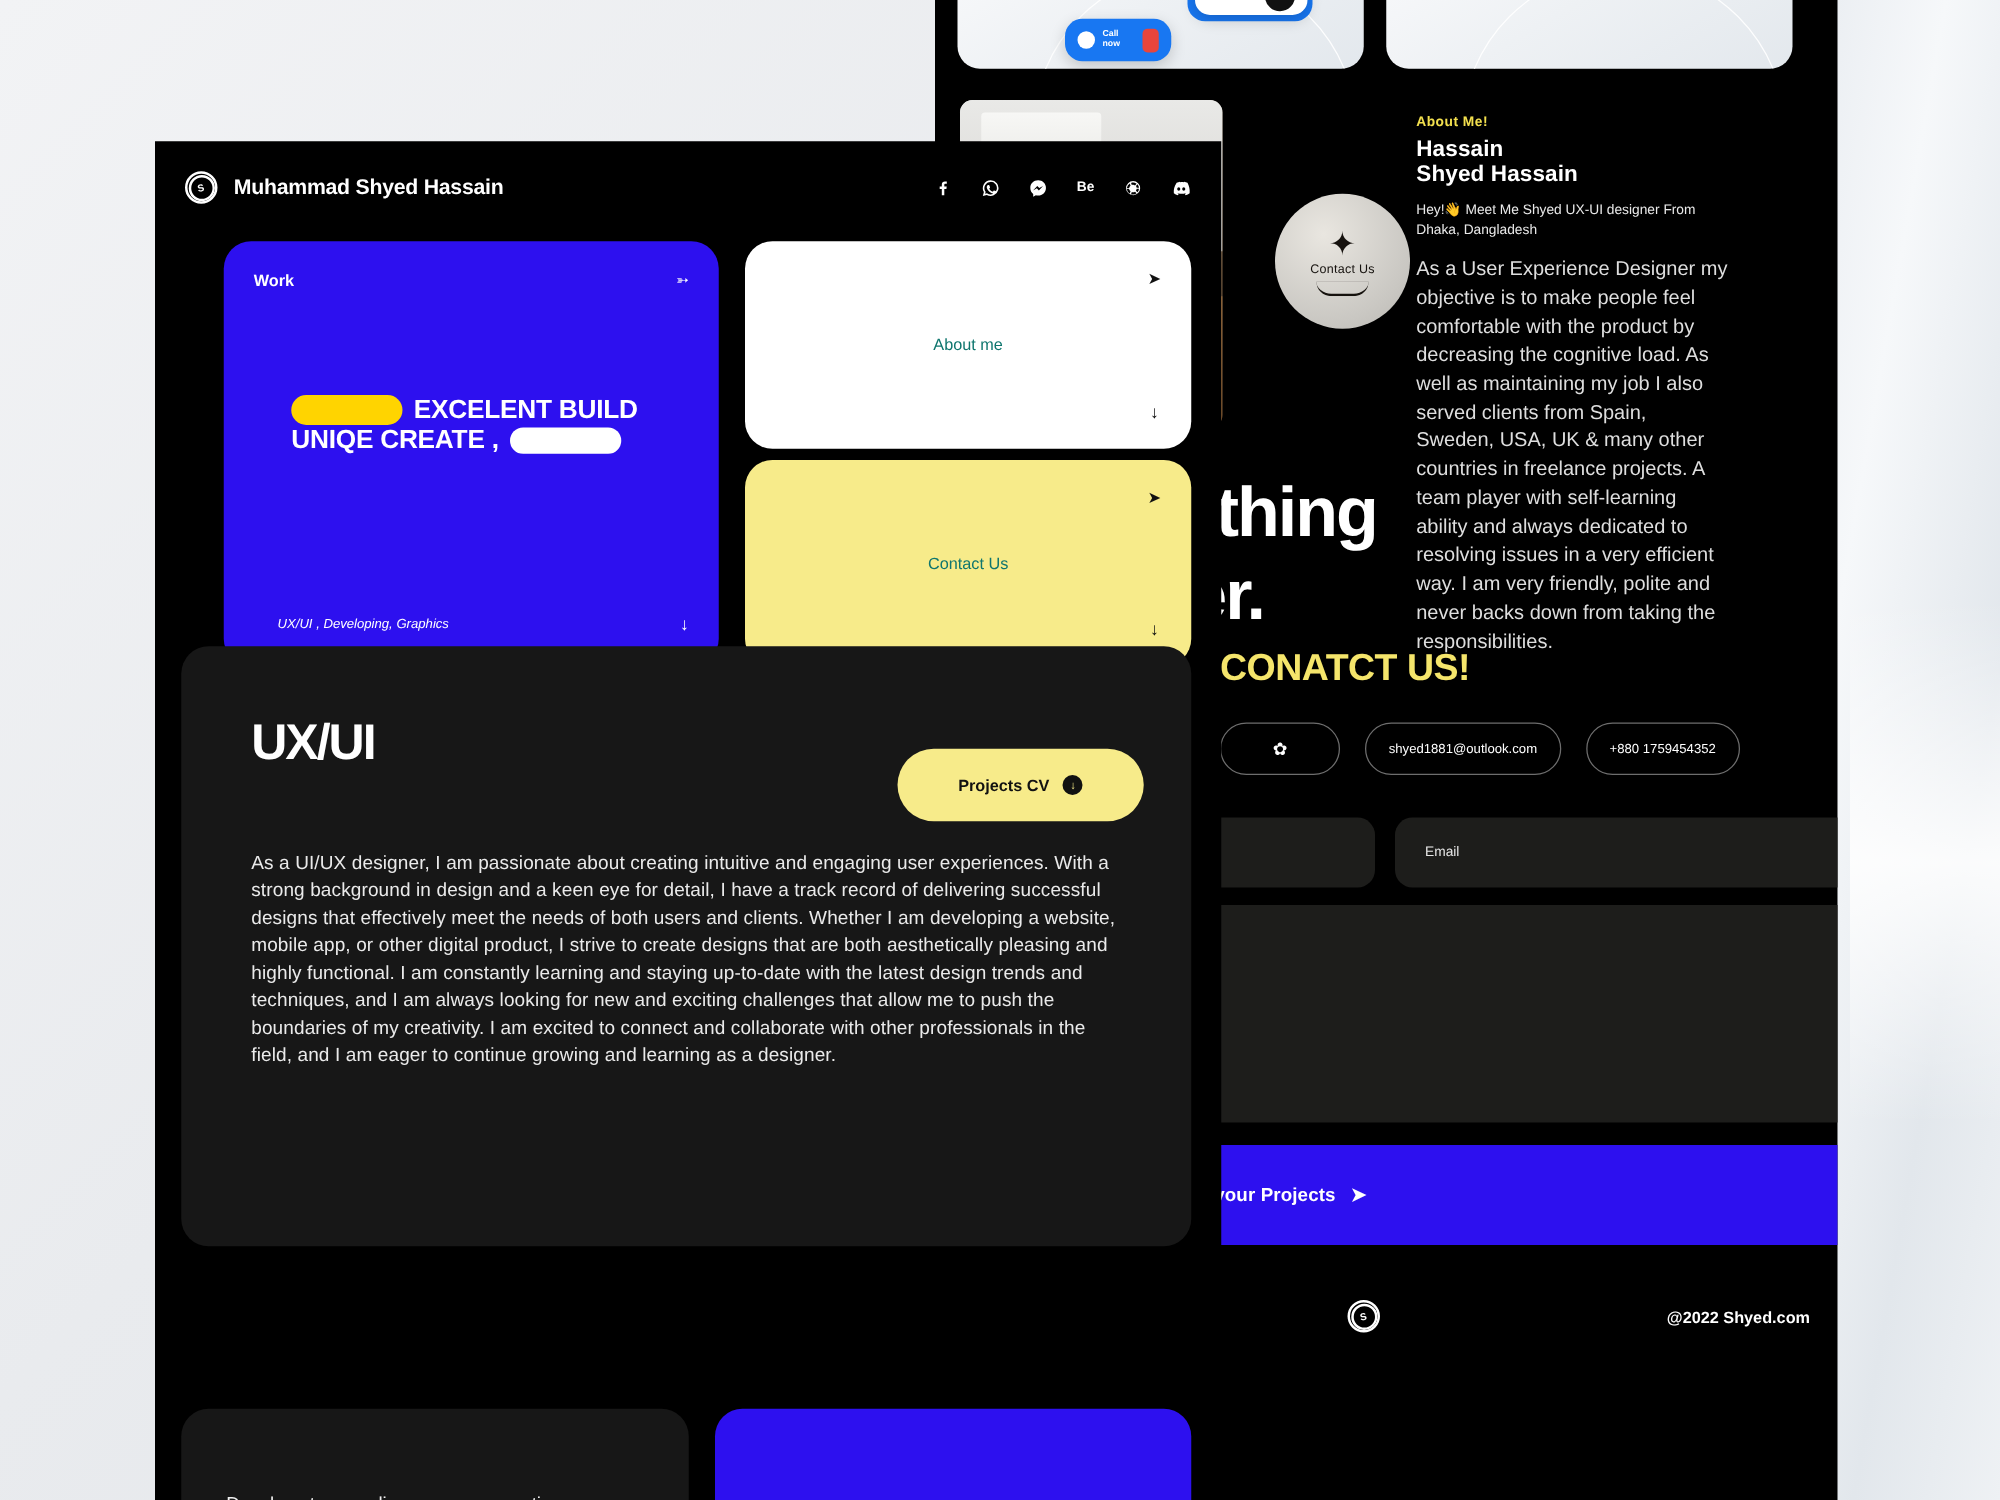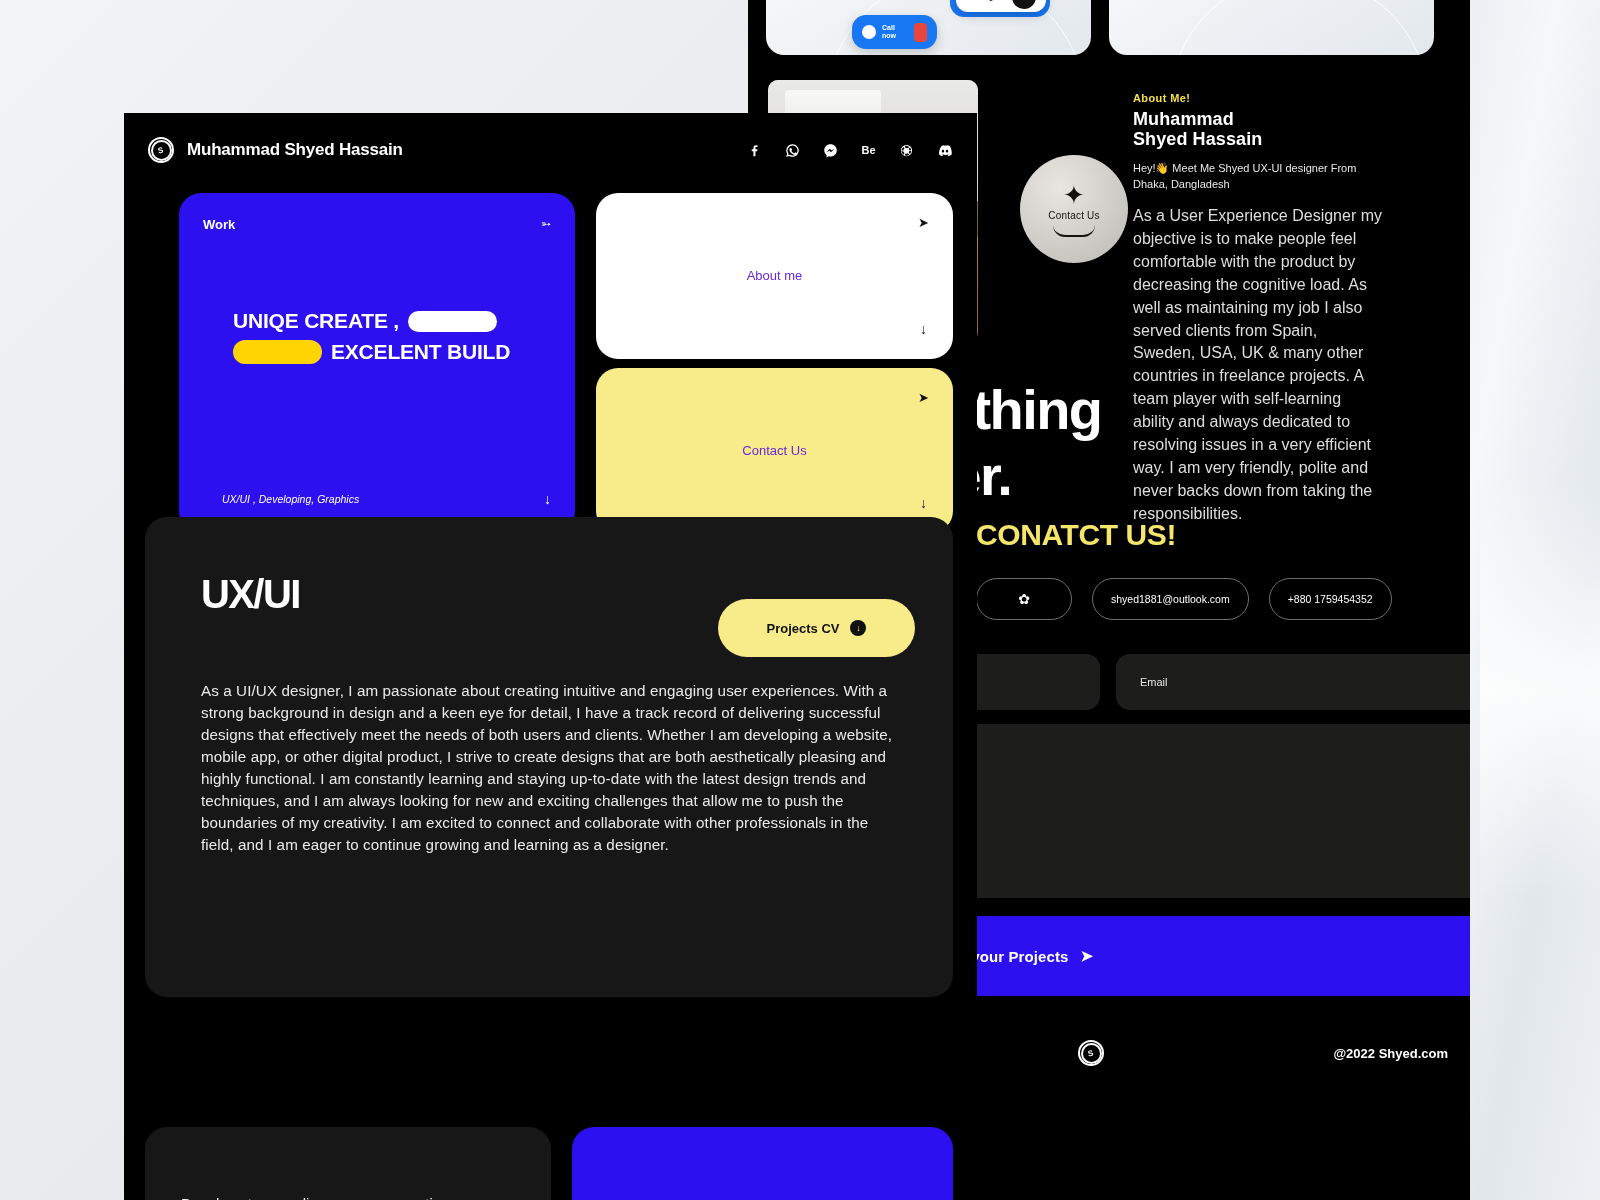--- a/index.html
+++ b/index.html
@@ -158,21 +158,21 @@
   }
   .slogan .ln2 { margin-top:7px; }
   .pill-white { width:89px; height:21px; border-radius:12px; background:#fff; }
   .pill-yellow{ width:89px; height:24px; border-radius:13px; background:#ffd400; }
   .work-foot { position:absolute; left:43px; right:24px; bottom:26px; display:flex; align-items:center; color:#fff;}
   .work-foot .txt { font-size:10.5px;font-style:italic; }
   .work-foot .arr { margin-left:auto; font-size:14px; }
 
   .stack { flex:1; display:flex; flex-direction:column; gap:9px; }
   .mini-card { flex:1; border-radius:22px; position:relative; display:flex; align-items:center; justify-content:center;}
-  .mini-card .mtitle { font-size:13px; color:#6d28d9; }
+  .mini-card .mtitle { font-size:13px; color:#0f766e; }
   .mini-card .mplane { position:absolute; right:24px; top:22px; font-size:13px; color:#111;}
   .mini-card .marrow { position:absolute; right:26px; bottom:22px; font-size:14px; color:#111;}
   .mc-white { background:#fff; }
   .mc-yellow{ background:#f7eb8a; }
 
   .designer-card {
     position:absolute; left:21px; top:404px; right:24px; height:480px;
     background:#171717; border-radius:22px; padding:58px 55px 0 56px;
   }
   .designer-head {
@@ -258,21 +258,21 @@
 
   <div class="contact-badge">
     <span class="star">✦</span>
     <span class="cb-txt">Contact Us</span>
     <span class="smile"></span>
   </div>
 
   <div class="about-text">
     <div class="about-kicker">About Me!</div>
     <div class="about-name">
-      <span>Muhammad</span><br>
+      <span>Hassain</span><br>
       <span>Shyed Hassain</span>
     </div>
     <div class="about-hey">Hey!👋 Meet Me Shyed UX-UI designer From Dhaka, Dangladesh</div>
     <div class="about-body">As a User Experience Designer my objective is to make people feel comfortable with the product by decreasing the cognitive load. As well as maintaining my job I also served clients from Spain, Sweden, USA, UK &amp; many other countries in freelance projects. A team player with self-learning ability and always dedicated to resolving issues in a very efficient way. I am very friendly, polite and never backs down from taking the responsibilities.</div>
   </div>
 
   <div class="big-head">
     <span>eate something</span>
     <span class="l2">ne together.</span>
   </div>
@@ -354,27 +354,27 @@
           </svg>
       </span>
     </div>
   </div>
 
   <div class="cards-row">
     <div class="work-card">
       <div class="wlabel">Work</div>
       <div class="wicon">➳</div>
       <div class="slogan">
+        <div class="ln ln2">
+          <span class="pill-yellow"></span>
+          <span>EXCELENT BUILD</span>
+        </div>
         <div class="ln">
           <span>UNIQE CREATE ,</span>
           <span class="pill-white"></span>
-        </div>
-        <div class="ln ln2">
-          <span class="pill-yellow"></span>
-          <span>EXCELENT BUILD</span>
         </div>
       </div>
       <div class="work-foot">
         <span class="txt">UX/UI , Developing, Graphics</span>
         <span class="arr">↓</span>
       </div>
     </div>
 
     <div class="stack">
       <div class="mini-card mc-white">

